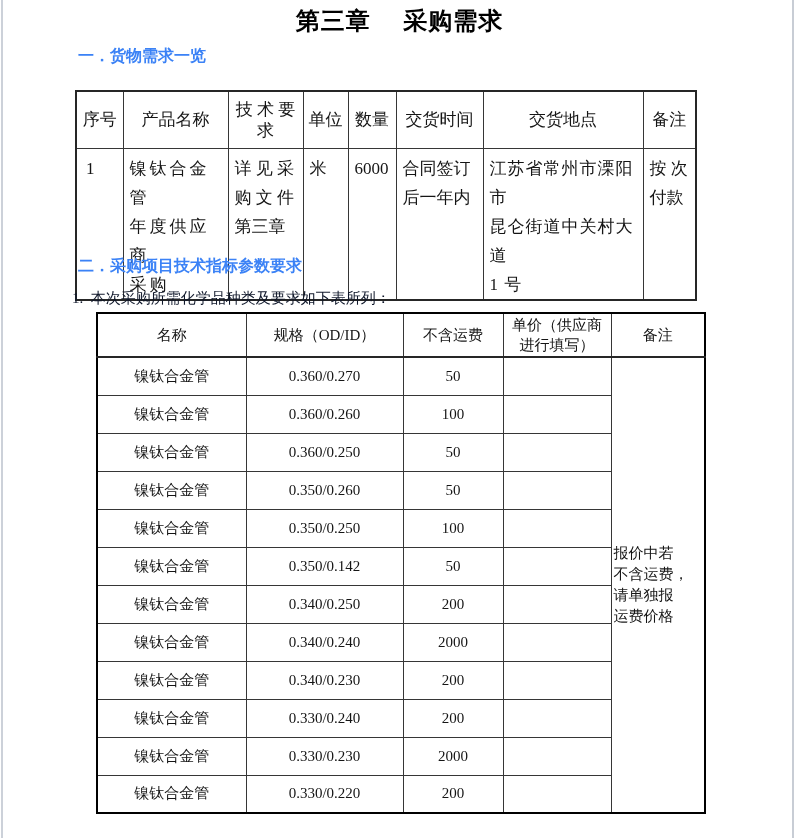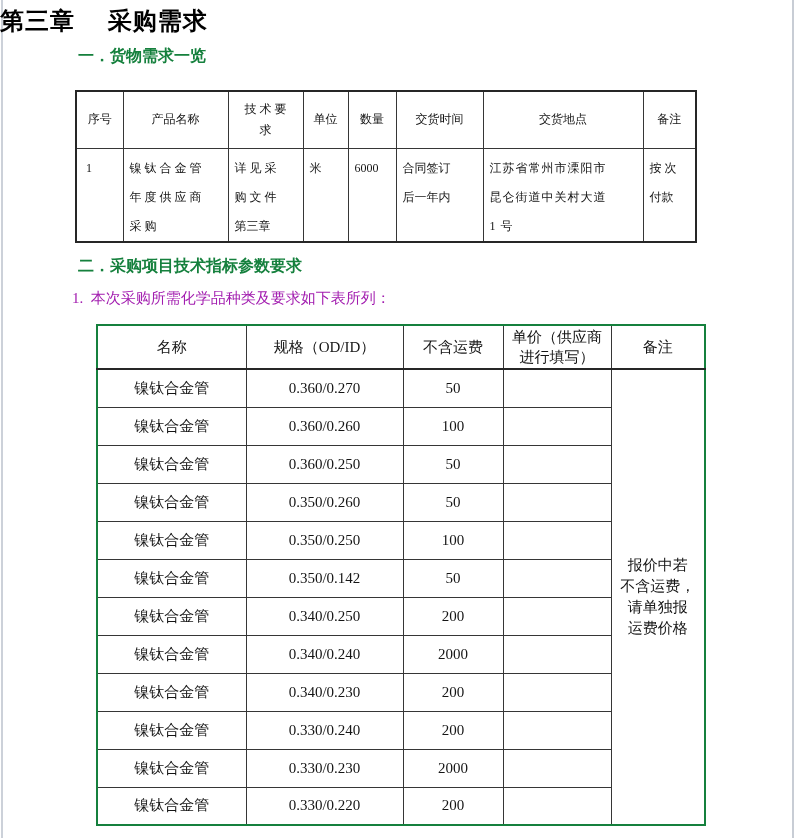--- a/index.html
+++ b/index.html
@@ -11,67 +11,67 @@
     overflow: hidden;
     font-family: "Liberation Serif", "DejaVu Serif", serif;
     color: #151515;
   }
   .page-edge { position: absolute; top: 0; bottom: 0; width: 2px; }
   .page-edge.left  { left: 1px;  background: #ccd1d9; }
   .page-edge.right { left: 792px; background: #c8cdd5; }
 
   .doc-title {
     position: absolute; top: 5px; left: 0; width: 100%;
-    margin: 0; 
+    margin: 0; text-align: center;
     font-family: "Liberation Sans", "DejaVu Sans", sans-serif;
     font-size: 24px; font-weight: bold; color: #000;
     white-space: pre; letter-spacing: 1px;
   }
   .sec-heading {
     position: absolute; margin: 0;
     font-family: "Liberation Sans", "DejaVu Sans", sans-serif;
-    font-size: 16px; font-weight: bold; color: #15803d;
+    font-size: 16px; font-weight: bold; color: #3b82f6;
     white-space: pre;
   }
   #heading-1 { left: 78px; top: 46px; }
   #heading-2 { left: 78px; top: 256px; }
   .intro-line {
     position: absolute; left: 72px; top: 289px; margin: 0;
-    font-size: 15px; white-space: pre; color: #a21caf;
+    font-size: 15px; white-space: pre; color: #0f172a;
   }
 
   table { border-collapse: collapse; table-layout: fixed; position: absolute; background: #fff; }
   td, th { border: 1px solid #363636; font-weight: normal; }
   .preline { white-space: pre-line; }
 
   
-  #goods-table { left: 75px; top: 90px; width: 620px; border: 2px solid #262626; font-size: 12px; }
+  #goods-table { left: 75px; top: 90px; width: 620px; border: 2px solid #262626; font-size: 17px; }
   #goods-table th {
     height: 57px; text-align: center; vertical-align: middle;
     line-height: 21px; padding: 0 2px;
   }
   #goods-table td {
     height: 93px; vertical-align: top; text-align: left;
     padding: 5px 3px 0 6px; line-height: 29px;
   }
   #goods-table td.seq   { padding-left: 9px; }
   #goods-table td.prod  { letter-spacing: 3px; }
   #goods-table td.place { letter-spacing: 1px; }
 
   
-  #spec-table { left: 96px; top: 324px; width: 608px; border: 2px solid #15803d; font-size: 15px; padding-left: 40px; }
+  #spec-table { left: 96px; top: 312px; width: 608px; border: 2px solid #000000; font-size: 15px; padding-left: 40px; }
   #spec-table th {
     height: 44px; text-align: center; vertical-align: middle;
     line-height: 20px; border-bottom: 2px solid #262626; padding: 0 2px;
   }
   #spec-table td {
     height: 38px; text-align: center; vertical-align: middle; padding: 0 2px;
   }
   #spec-table td.remark-cell {
-    line-height: 21px; vertical-align: middle; text-align: center;
+    line-height: 21px; vertical-align: middle; text-align: left;
   }
 </style>
 </head>
 <body>
 
 <div class="page-edge left"></div>
 <div class="page-edge right"></div>
 
 <h1 class="doc-title">第三章　 采购需求</h1>
 

